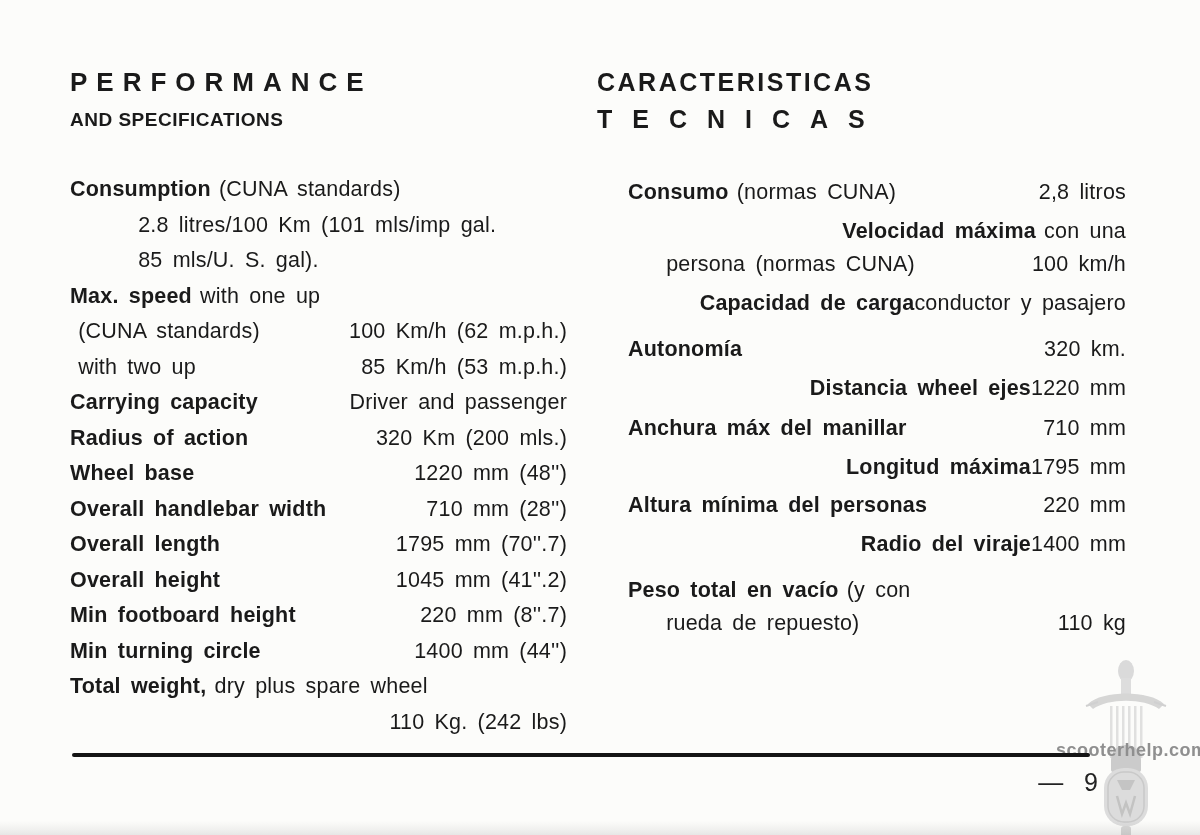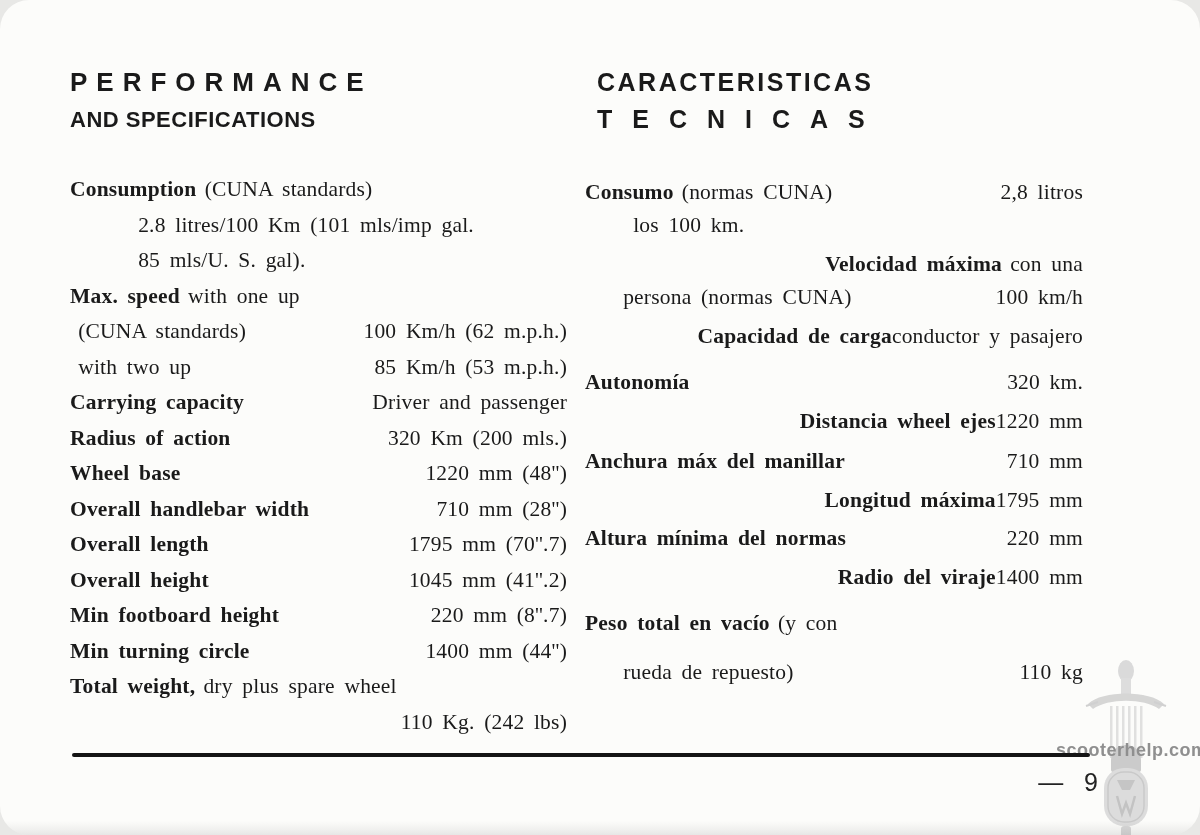--- a/index.html
+++ b/index.html
@@ -1,45 +1,44 @@
 <!DOCTYPE html>
 <html><head>
 <meta charset="utf-8">
 <style>
   html,body{margin:0;padding:0;background:#e8e8e6;}
   .page{
     position:relative;width:1200px;height:835px;margin:0 auto;
     background:#fcfcfa;overflow:hidden;
     font-family:"Liberation Sans","DejaVu Sans",sans-serif;
     color:#1a1a1a;
-    border-radius:29px;
   }
   
   .title{position:absolute;top:64px;font-weight:700;line-height:37px;white-space:nowrap;}
   .title .t1,.title .t2{display:block;}
   .title-left{left:70px;}
   .title-left .t1{font-size:26px;letter-spacing:9px;}
-  .title-left .t2{font-size:22px;letter-spacing:0.5px;}
+  .title-left .t2{font-size:19px;letter-spacing:0.5px;}
   .title-right{left:597px;}
   .title-right .t1{font-size:25px;letter-spacing:2.5px;}
   .title-right .t2{font-size:25px;letter-spacing:20px;}
   
   .rows{position:absolute;font-size:21.5px;letter-spacing:0.2px;word-spacing:4px;}
   .rows-left{left:70px;top:172px;width:497px;}
-  .rows-right{left:585px;top:176px;width:498px;}
-  .row{display:flex;justify-content:space-between;align-items:baseline;white-space:nowrap;font-family:Liberation Serif, serif;}
+  .rows-right{left:628px;top:176px;width:498px;}
+  .row{display:flex;justify-content:space-between;align-items:baseline;white-space:nowrap;}
   .rows-left .row{height:35.5px;line-height:35.5px;}
   .rows-right .row{height:33px;line-height:33px;}
   .b{font-weight:700;}
   .r:not(:empty){margin-left:0.38em;}
   .v{text-align:right;}
   .ind1{padding-left:60px;}
   .ind-a{padding-left:40px;}
   .ind-b{padding-left:30px;}
-  .mt2{margin-top:16px;gap:32px;}.mt3{margin-top:13px;}.mt4{margin-top:4px;}
+  .mt2{margin-top:0;gap:32px;}.mt3{margin-top:13px;}.mt4{margin-top:4px;}
   .mt5{margin-top:5px;}.mt6{margin-top:6px;justify-content:flex-end;}.mt7{margin-top:7px;}
   
   .rule{position:absolute;left:72px;top:753px;width:1018px;height:4px;background:#141414;border-radius:2px;}
   .page-num{position:absolute;top:768px;left:1020px;width:80px;font-size:25px;letter-spacing:2px;word-spacing:10px;color:#222;text-align:right;}
   .watermark{position:absolute;top:740px;left:1056px;font-size:18px;font-weight:700;color:#8f8f8f;letter-spacing:0.5px;}
   .scooter{position:absolute;left:1084px;top:656px;width:84px;height:184px;opacity:0.9;}
   .scan-band{position:absolute;left:0;bottom:0;width:100%;height:14px;
     background:linear-gradient(to bottom,rgba(140,140,140,0) 0%,rgba(140,140,140,0.10) 60%,rgba(120,120,120,0.16) 100%);}
 </style>
 </head>
@@ -118,23 +117,20 @@
         <span class="lbl"></span>
         <span class="v">110 Kg. (242 lbs)</span>
       </div>
   </div>
 
   <div class="rows rows-right">
     <div class="row">
         <span class="lbl"><span class="b">Consumo</span><span class="r">(normas CUNA)</span></span>
         <span class="v">2,8 litros</span>
       </div>
-    <div class="row ind-a">
-        <span class="lbl"><span class="r">los 100 km.</span></span>
-      </div>
     <div class="row mt6">
         <span class="lbl"><span class="b">Velocidad máxima</span><span class="r">con una</span></span>
       </div>
     <div class="row ind-b">
         <span class="lbl"><span class="r">persona (normas CUNA)</span></span>
         <span class="v">100 km/h</span>
       </div>
     <div class="row mt6">
         <span class="lbl"><span class="b">Capacidad de carga</span></span>
         <span class="v">conductor y pasajero</span>
@@ -149,21 +145,21 @@
       </div>
     <div class="row mt7">
         <span class="lbl"><span class="b">Anchura máx del manillar</span></span>
         <span class="v">710 mm</span>
       </div>
     <div class="row mt6">
         <span class="lbl"><span class="b">Longitud máxima</span></span>
         <span class="v">1795 mm</span>
       </div>
     <div class="row mt5">
-        <span class="lbl"><span class="b">Altura mínima del normas</span></span>
+        <span class="lbl"><span class="b">Altura mínima del personas</span></span>
         <span class="v">220 mm</span>
       </div>
     <div class="row mt6">
         <span class="lbl"><span class="b">Radio del viraje</span></span>
         <span class="v">1400 mm</span>
       </div>
     <div class="row mt3">
         <span class="lbl"><span class="b">Peso total en vacío</span><span class="r">(y con</span></span>
       </div>
     <div class="row ind-b mt2">

